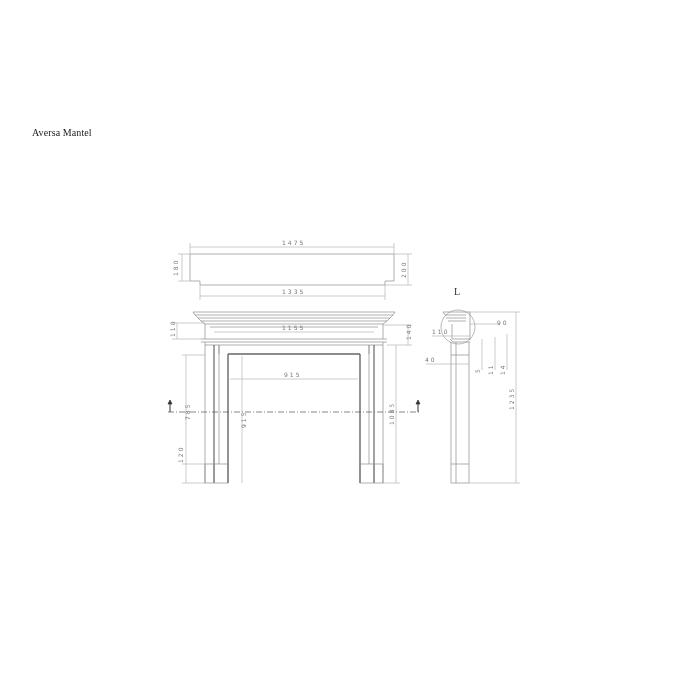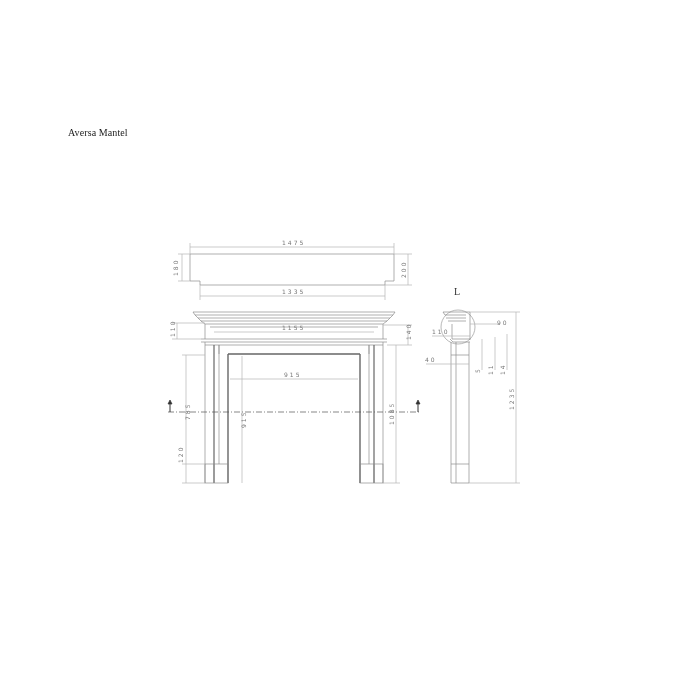--- a/index.html
+++ b/index.html
@@ -1,17 +1,17 @@
 <!DOCTYPE html>
 <html><head>
 <meta charset="utf-8">
 <style>
   html, body { margin:0; padding:0; background:#ffffff; }
   body { width:700px; height:700px; position:relative; overflow:hidden; font-family:"DejaVu Serif", serif; }
-  .title { position:absolute; left:32px; top:127px; font-size:10px; color:#222; font-family:"Liberation Serif", serif; letter-spacing:0.1px;margin-left:36px; }
+  .title { position:absolute; left:32px; top:127px; font-size:10px; color:#222; font-family:"Liberation Serif", serif; letter-spacing:0.1px; }
   svg { position:absolute; left:0; top:0; }
   .dim { font-family:"DejaVu Sans", sans-serif; font-size:6px; fill:#777; letter-spacing:2px; }
   .lbl { font-family:"Liberation Serif", serif; font-size:10px; fill:#333; }
 </style>
 </head>
 <body>
 
 <div class="title">Aversa Mantel</div>
 
 <svg width="700" height="700" viewBox="0 0 700 700">

